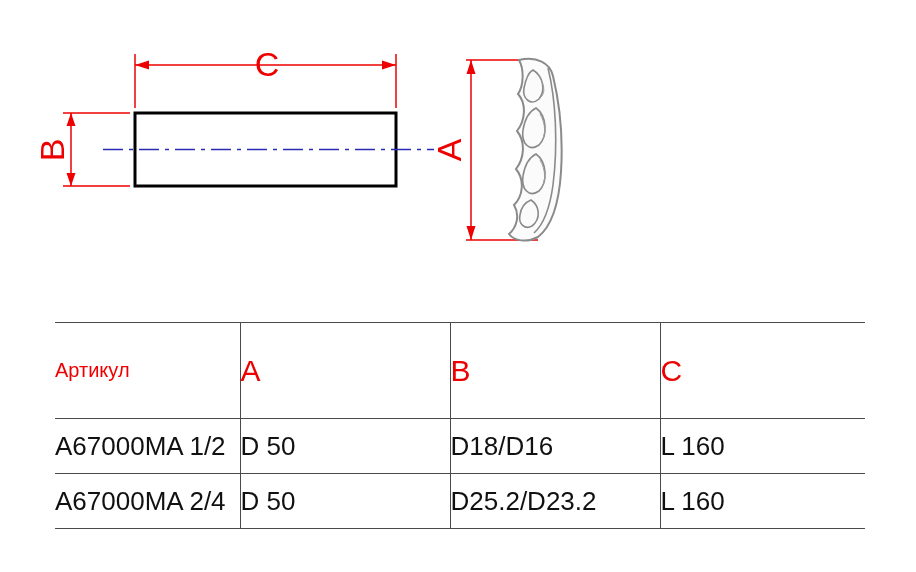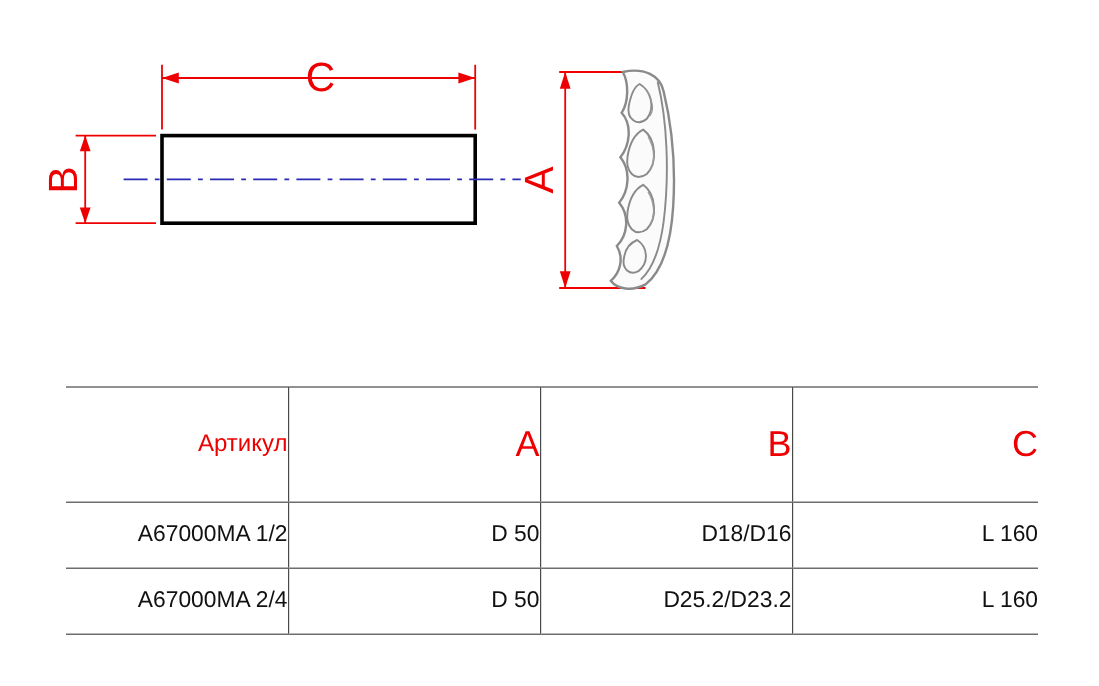--- a/index.html
+++ b/index.html
@@ -33,21 +33,21 @@
     width: 810px;
   }
   table.spec-table {
     border-collapse: collapse;
     width: 810px;
     table-layout: fixed;
     border-top: 1px solid #4a4a4a;
   }
   table.spec-table td {
     border-bottom: 1px solid #4a4a4a;
-    text-align: right;
+    text-align: left;
     vertical-align: middle;
     padding: 0;
   }
   table.spec-table td + td {
     border-left: 1px solid #4a4a4a;
   }
   tr.header-row td {
     height: 95px;
   }
   tr.data-row td {
@@ -56,21 +56,21 @@
   .hdr-article {
     color: #ee0000;
     font-size: 20px;
   }
   .hdr-letter {
     color: #ee0000;
     font-size: 30px;
   }
   .cell-text {
     color: #111111;
-    font-size: 19px;
+    font-size: 26px;
   }
 </style>
 </head>
 <body>
 
 <div class="page">
 
   <svg class="drawing-svg" viewBox="0 0 916 310">
 
     <rect x="135" y="113" width="261" height="73" fill="#ffffff" stroke="#000000" stroke-width="3"></rect>

